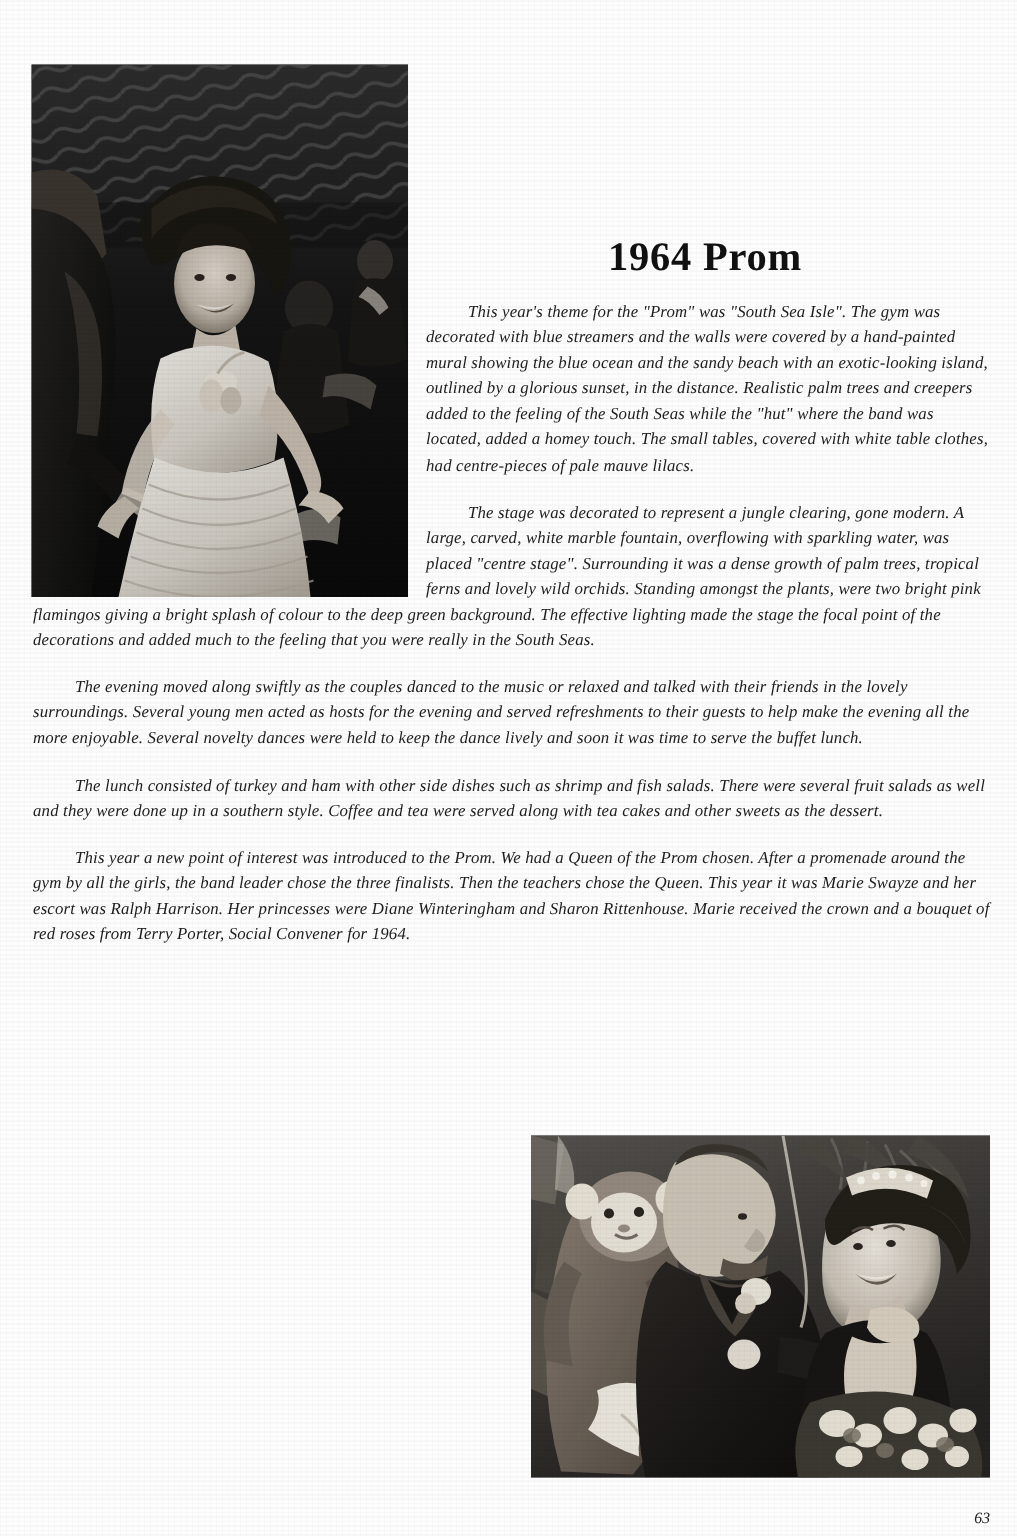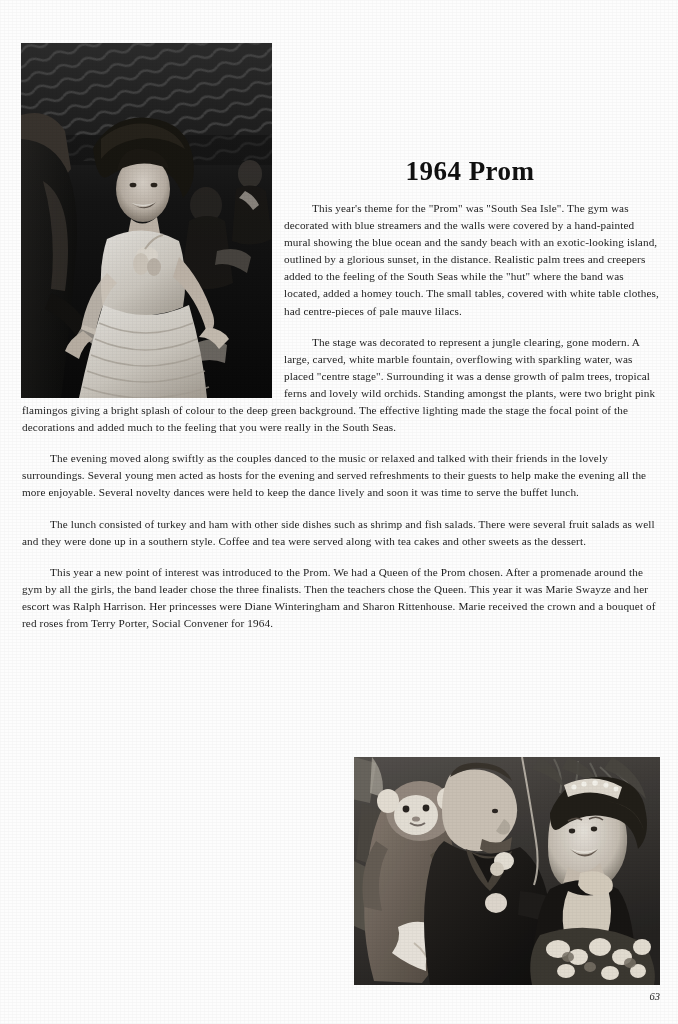--- a/index.html
+++ b/index.html
@@ -74,26 +74,27 @@
     width: 320px;
     height: 236px;
     clear: right;
   }
   .spacer-title {
     height: 157px;
   }
   p.para {
     margin: 0 0 14px 0;
     text-indent: 28px;
+    font-style: italic;
   }
 
   .page-number {
     position: absolute;
     right: 18px;
-    bottom: 22px;
+    bottom: 6px;
     font-size: 10.5px;
     color: #1d1d1d;
     font-style: italic;
   }
 
   
   .grain {
     position: absolute;
     inset: 0;
     pointer-events: none;

